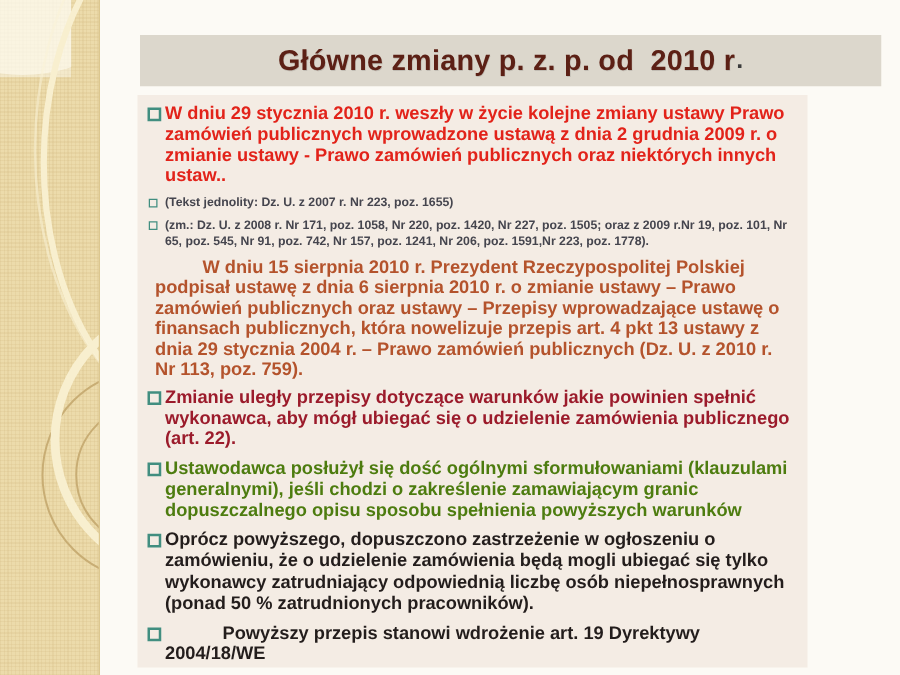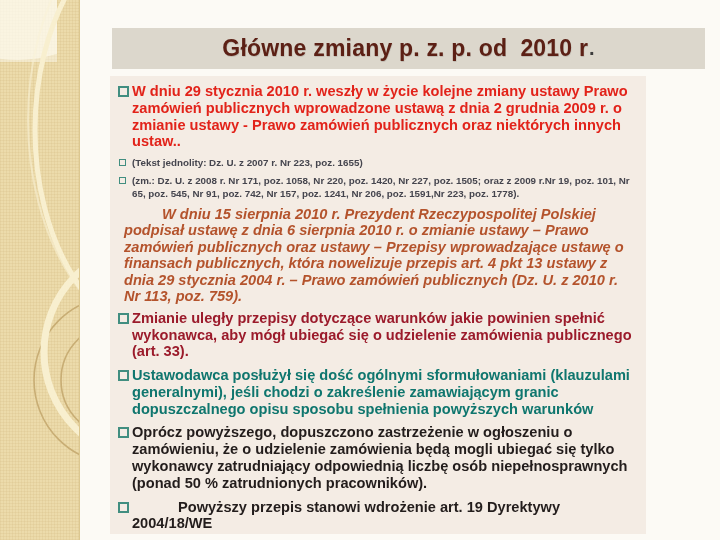--- a/index.html
+++ b/index.html
@@ -32,21 +32,21 @@
   
   .content{
     position:absolute;left:110px;top:76px;width:536px;height:458px;
     background:#f4ece4;
     padding:7px 8px 0 8px;box-sizing:border-box;
   }
   ul.items{list-style:none;margin:0;padding:0;}
   li.item{position:relative;font-weight:bold;}
   li.bullet{font-size:14.6px;line-height:1.15;padding-left:14px;margin-bottom:7px;}
   li.bullet-small{font-size:9.8px;line-height:1.25;padding-left:14px;margin-bottom:6px;}
-  li.paragraph{font-size:14.6px;line-height:1.13;padding-left:6px;text-indent:38px;margin:1px 0 5px 0;font-style:italic;}
+  li.paragraph{font-size:14.6px;line-height:1.13;padding-left:6px;text-indent:38px;margin:1px 0 5px 0;}
   .sq{
     position:absolute;left:0;top:3px;width:7px;height:7px;
     border:2px solid #418e80;background:transparent;display:inline-block;
   }
   li.bullet-small .sq{width:5px;height:5px;border-width:1.5px;top:2px;left:1px;}
 </style>
 </head>
 <body>
 
 <div class="slide">
@@ -78,20 +78,20 @@
     <span class="title-text" style="color: rgb(92, 32, 21);">Główne zmiany p. z. p. od  2010 r</span>
       <span class="title-dot" style="color: rgb(60, 60, 60);">.</span>
   </div>
 
   <div class="content" style="background: rgb(244, 236, 228);">
     <ul class="items">
         <li class="item bullet"><span class="sq" style="border-color: rgb(65, 142, 128);"></span><span style="color: rgb(226, 35, 26);">W dniu 29 stycznia 2010 r. weszły w życie kolejne zmiany ustawy Prawo zamówień publicznych wprowadzone ustawą z dnia 2 grudnia 2009 r. o zmianie ustawy - Prawo zamówień publicznych oraz niektórych innych ustaw..</span></li>
         <li class="item bullet-small"><span class="sq" style="border-color: rgb(65, 142, 128);"></span><span style="color: rgb(69, 69, 78);">(Tekst jednolity: Dz. U. z 2007 r. Nr 223, poz. 1655)</span></li>
         <li class="item bullet-small"><span class="sq" style="border-color: rgb(65, 142, 128);"></span><span style="color: rgb(69, 69, 78); text-align: right;">(zm.: Dz. U. z 2008 r. Nr 171, poz. 1058, Nr 220, poz. 1420, Nr 227, poz. 1505; oraz z 2009 r.Nr 19, poz. 101, Nr 65, poz. 545, Nr 91, poz. 742, Nr 157, poz. 1241, Nr 206, poz. 1591,Nr 223, poz. 1778).</span></li>
         <li class="item paragraph"><span style="color: rgb(180, 83, 44);">W dniu 15 sierpnia 2010 r. Prezydent Rzeczypospolitej Polskiej podpisał ustawę z dnia 6 sierpnia 2010 r. o zmianie ustawy – Prawo zamówień publicznych oraz ustawy – Przepisy wprowadzające ustawę o finansach publicznych, która nowelizuje przepis art. 4 pkt 13 ustawy z dnia 29 stycznia 2004 r. – Prawo zamówień publicznych (Dz. U. z 2010 r. Nr 113, poz. 759).</span></li>
-        <li class="item bullet"><span class="sq" style="border-color: rgb(65, 142, 128);"></span><span style="color: rgb(155, 27, 43);">Zmianie uległy przepisy dotyczące warunków jakie powinien spełnić wykonawca, aby mógł ubiegać się o udzielenie zamówienia publicznego (art. 33).</span></li>
-        <li class="item bullet"><span class="sq" style="border-color: rgb(65, 142, 128);"></span><span style="color: #0f766e;">Ustawodawca posłużył się dość ogólnymi sformułowaniami (klauzulami generalnymi), jeśli chodzi o zakreślenie zamawiającym granic dopuszczalnego opisu sposobu spełnienia powyższych warunków</span></li>
+        <li class="item bullet"><span class="sq" style="border-color: rgb(65, 142, 128);"></span><span style="color: rgb(155, 27, 43);">Zmianie uległy przepisy dotyczące warunków jakie powinien spełnić wykonawca, aby mógł ubiegać się o udzielenie zamówienia publicznego (art. 22).</span></li>
+        <li class="item bullet"><span class="sq" style="border-color: rgb(65, 142, 128);"></span><span style="color: #4d7c0f;">Ustawodawca posłużył się dość ogólnymi sformułowaniami (klauzulami generalnymi), jeśli chodzi o zakreślenie zamawiającym granic dopuszczalnego opisu sposobu spełnienia powyższych warunków</span></li>
         <li class="item bullet"><span class="sq" style="border-color: rgb(65, 142, 128);"></span><span style="color: rgb(35, 29, 28);">Oprócz powyższego, dopuszczono zastrzeżenie w ogłoszeniu o zamówieniu, że o udzielenie zamówienia będą mogli ubiegać się tylko wykonawcy zatrudniający odpowiednią liczbę osób niepełnosprawnych (ponad 50 % zatrudnionych pracowników).</span></li>
         <li class="item bullet"><span class="sq" style="border-color: rgb(65, 142, 128);"></span><span style="color: rgb(35, 29, 28); margin-left: 46px;">Powyższy przepis stanowi wdrożenie art. 19 Dyrektywy 2004/18/WE</span></li>
       </ul>
   </div>
 
 </div>
 
 </body></html>

